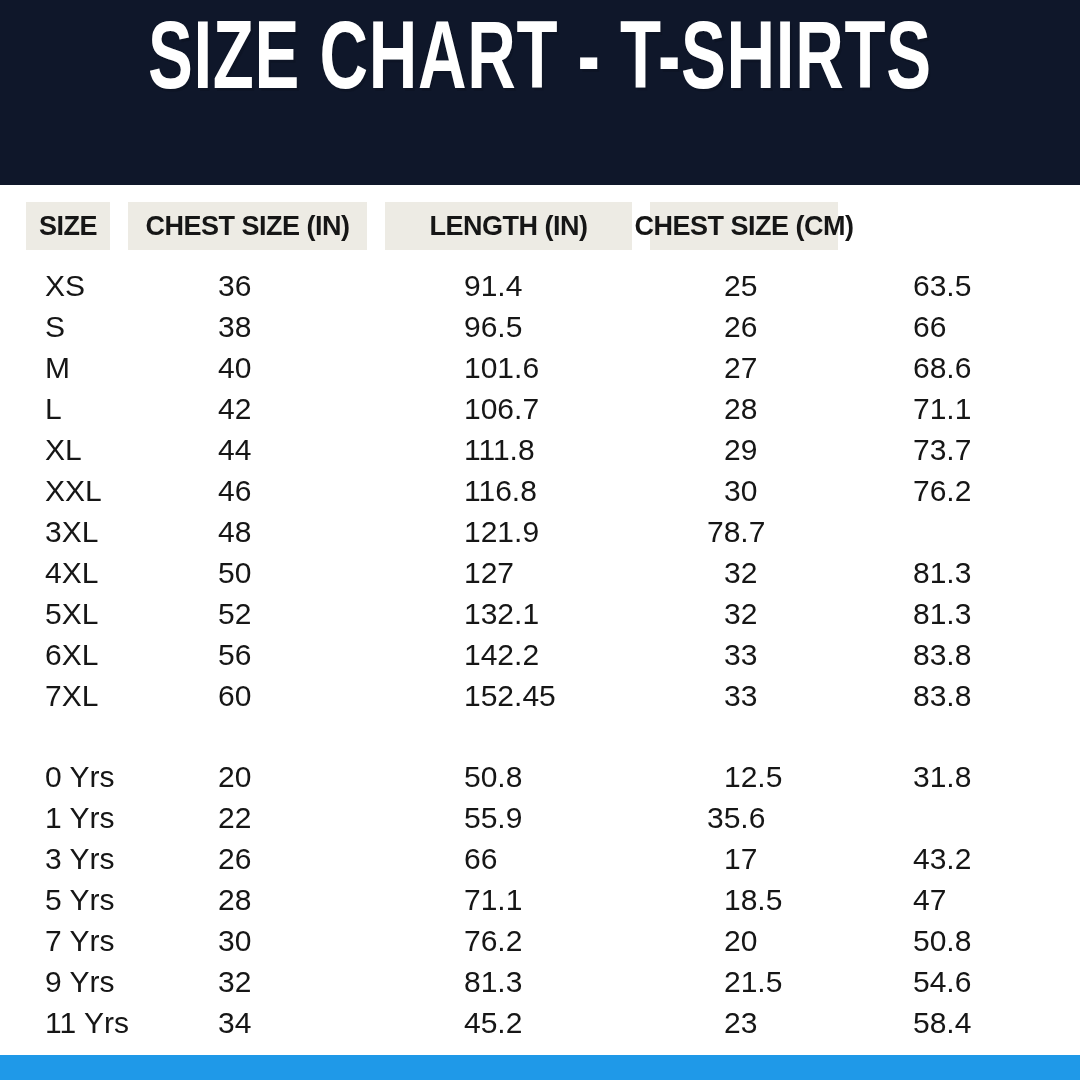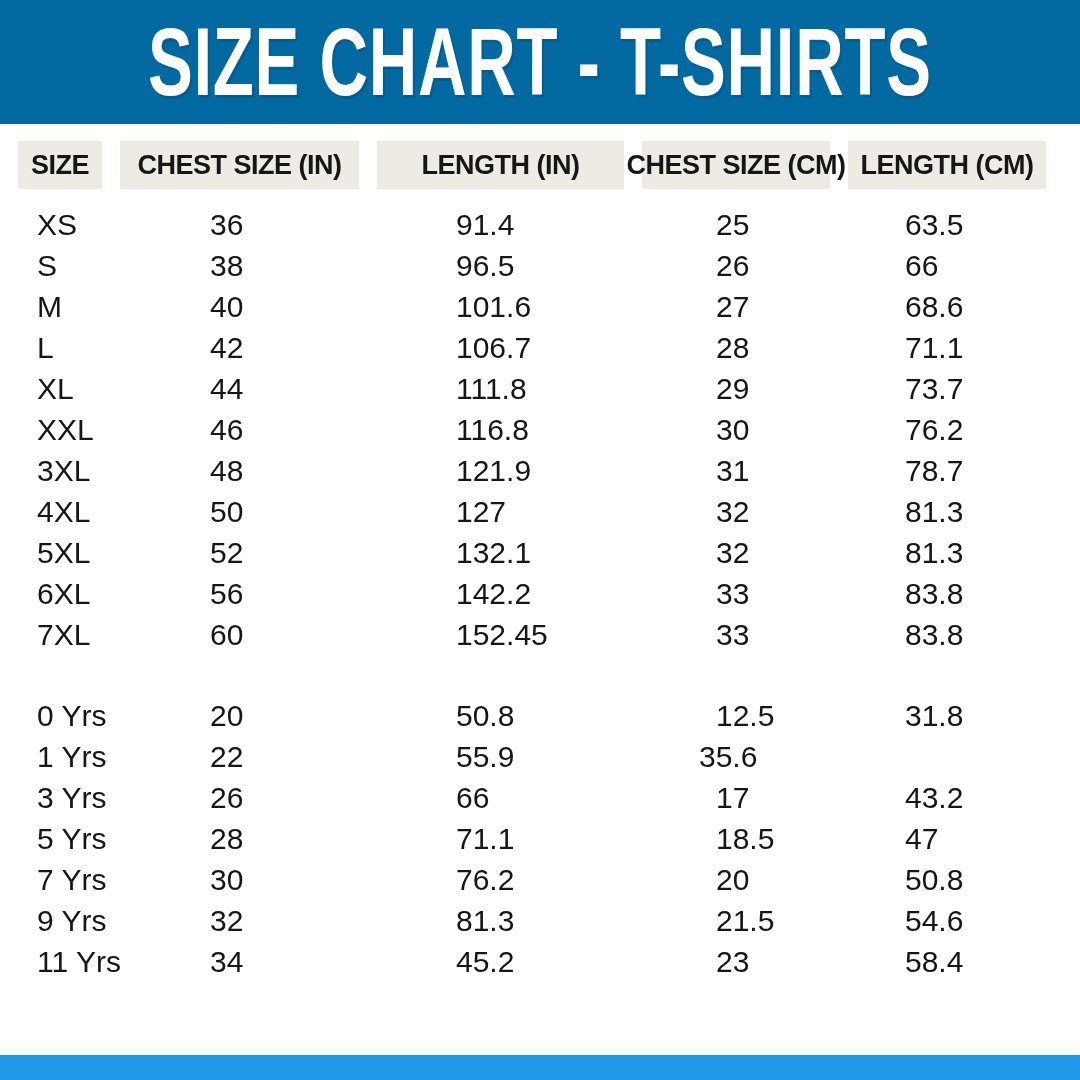--- a/index.html
+++ b/index.html
@@ -7,38 +7,38 @@
   body {
     position: relative;
     width: 1080px;
     height: 1080px;
     background: #ffffff;
     font-family: "Liberation Sans", sans-serif;
     color: #161616;
     overflow: hidden;
   }
   .title-band {
-    height: 124px;
-    background: #0369a1;
+    height: 185px;
+    background: #0f172a;
     display: flex;
-    align-items: center;
+    align-items: flex-start;
     justify-content: center;
   }
   .title-text {
     display: inline-block;
     font-size: 96px;
     font-weight: 800;
     letter-spacing: 1px;
     color: #ffffff;
     white-space: nowrap;
     transform: scaleX(0.70);
     text-shadow: 3px 3px 0 rgba(0,0,0,0.10);
   }
   .size-table {
-    padding: 0 18px;
+    padding: 0 26px;
     margin-top: 17px;
   }
   .grid-row {
     display: grid;
     grid-template-columns: 84px 239px 247px 188px 198px;
     column-gap: 18px;
   }
   .header-row { height: 48px; margin-bottom: 15px; }
   .header-cell {
     background: #edebe4;
@@ -77,21 +77,20 @@
 <div class="title-band">
   <span class="title-text">SIZE CHART - T-SHIRTS</span>
 </div>
 
 <div class="size-table">
   <div class="grid-row header-row">
     <div class="header-cell">SIZE</div>
     <div class="header-cell">CHEST SIZE (IN)</div>
     <div class="header-cell">LENGTH (IN)</div>
     <div class="header-cell">CHEST SIZE (CM)</div>
-    <div class="header-cell">LENGTH (CM)</div>
   </div>
   <div id="adult-rows">
       <div class="grid-row body-row">
         <div class="col-0">XS</div>
         <div class="col-1">36</div>
         <div class="col-2">91.4</div>
         <div class="col-3">25</div>
         <div class="col-4">63.5</div>
       </div>
       <div class="grid-row body-row">
@@ -126,21 +125,20 @@
         <div class="col-0">XXL</div>
         <div class="col-1">46</div>
         <div class="col-2">116.8</div>
         <div class="col-3">30</div>
         <div class="col-4">76.2</div>
       </div>
       <div class="grid-row body-row">
         <div class="col-0">3XL</div>
         <div class="col-1">48</div>
         <div class="col-2">121.9</div>
-        <div class="col-3">31</div>
         <div class="col-4">78.7</div>
       </div>
       <div class="grid-row body-row">
         <div class="col-0">4XL</div>
         <div class="col-1">50</div>
         <div class="col-2">127</div>
         <div class="col-3">32</div>
         <div class="col-4">81.3</div>
       </div>
       <div class="grid-row body-row">

